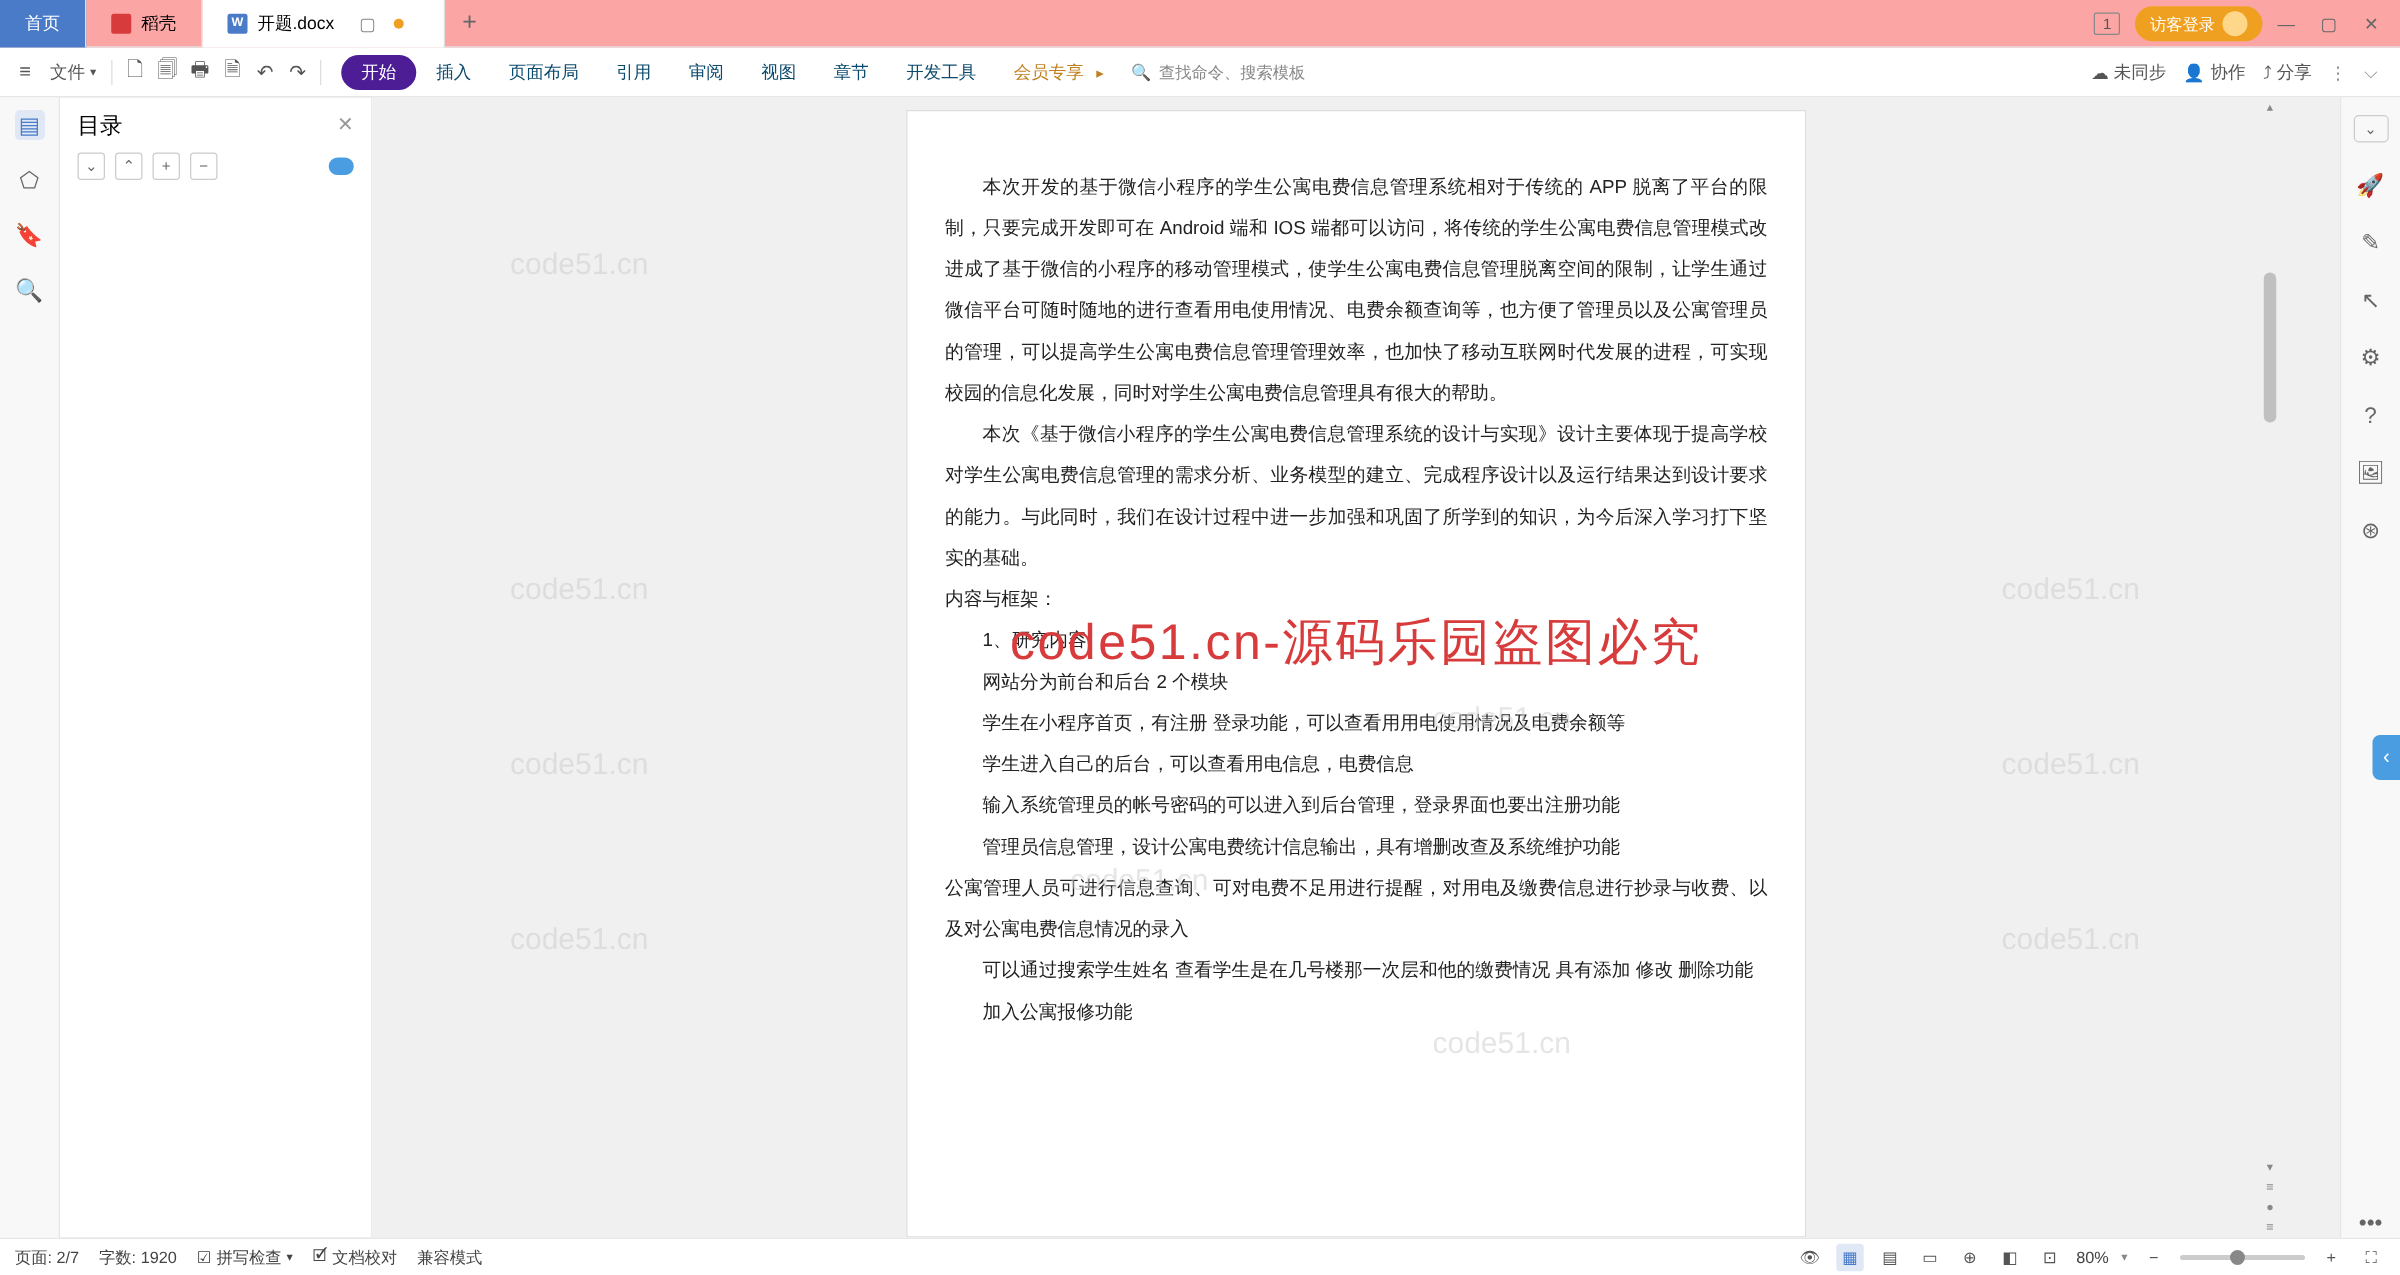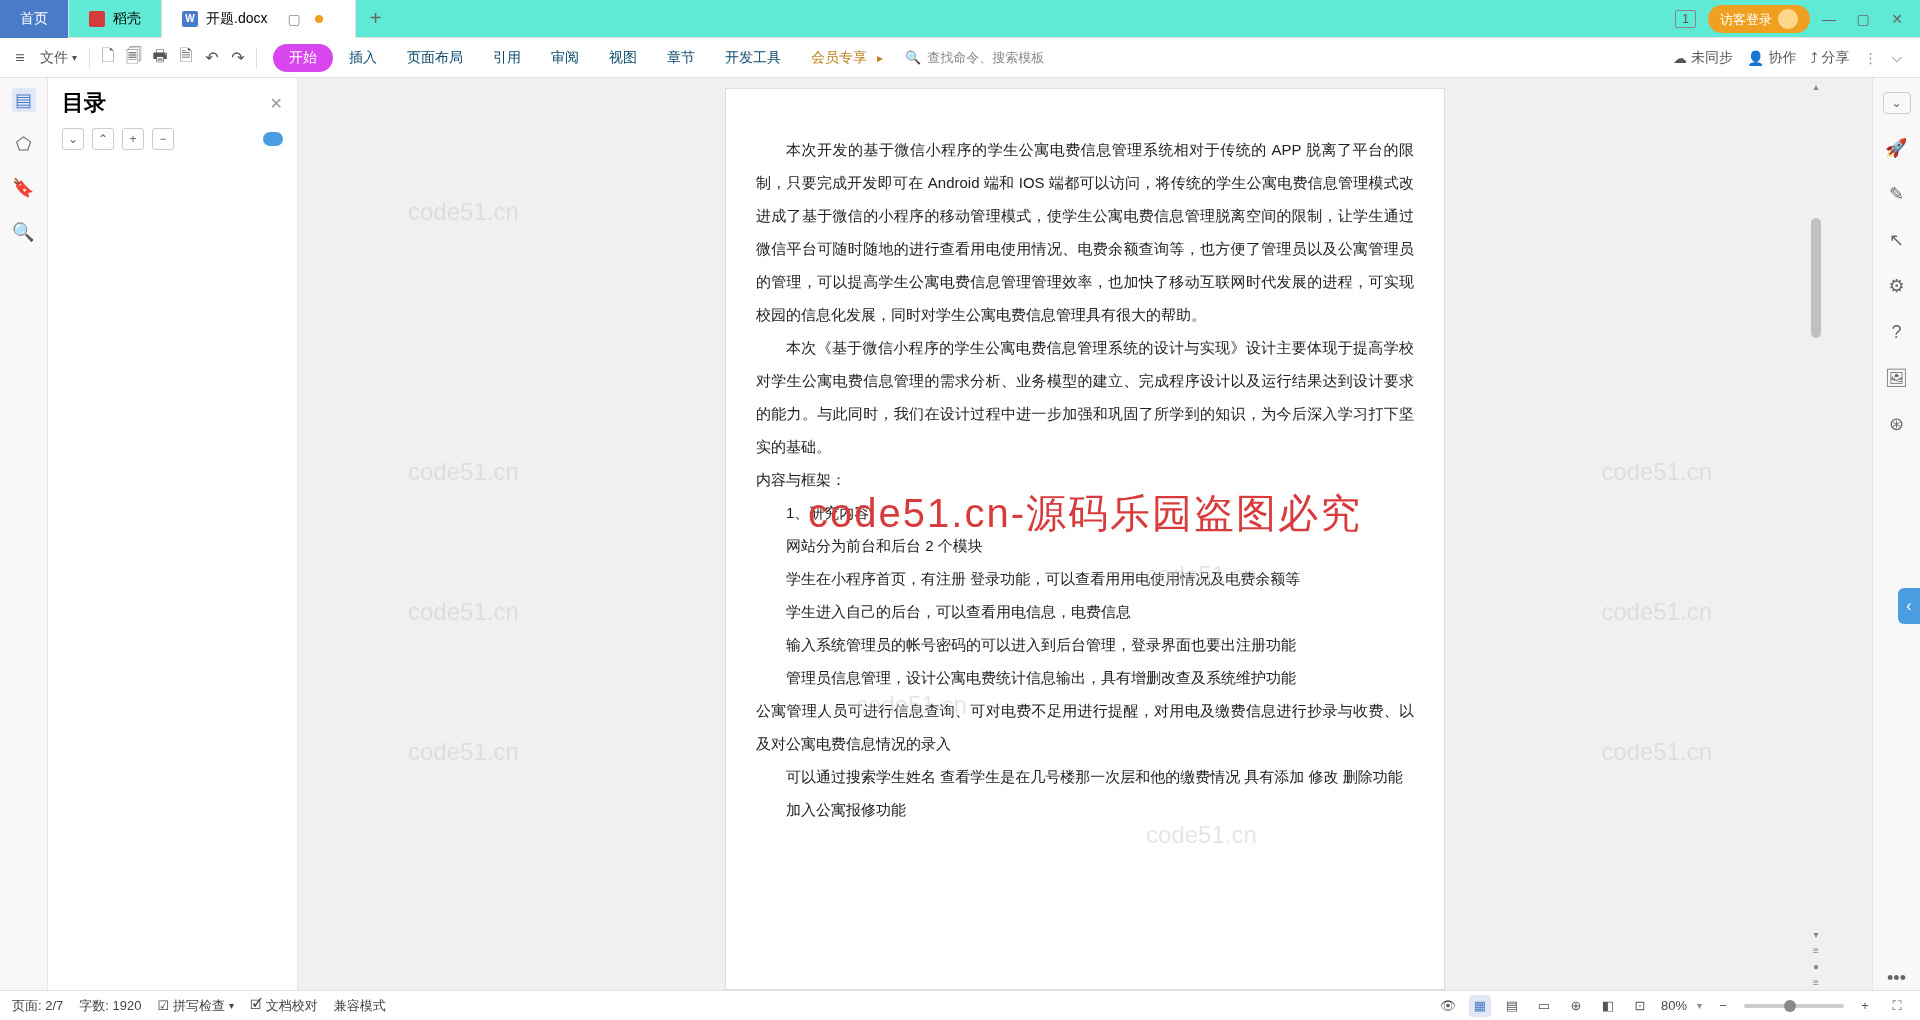--- a/index.html
+++ b/index.html
@@ -1,19 +1,19 @@
 <!DOCTYPE html>
 <html><head>
 <meta charset="utf-8">
 <style>
 * { margin: 0; padding: 0; box-sizing: border-box; font-family: "Microsoft YaHei", Arial, sans-serif; }
 body { background: #fff; width: 1920px; height: 1020px; overflow: hidden; position: relative; }
 
 
-.tab-bar { height: 38px; background: #5eead4; display: flex; align-items: center; border-bottom: 1px solid #e0e0e0; }
+.tab-bar { height: 38px; background: #fca5a5; display: flex; align-items: center; border-bottom: 1px solid #e0e0e0; }
 .tab { height: 38px; display: flex; align-items: center; padding: 0 20px; font-size: 14px; gap: 8px; cursor: pointer; border-right: 1px solid #e0e0e0; }
 .tab.home { background: #4a7bc8; color: #fff; font-weight: 500; }
 .tab.active { background: #fff; }
 .tab-icon { width: 16px; height: 16px; }
 .tab-icon.red { background: #d83b3b; border-radius: 2px; }
 .tab-icon.blue { background: #4a7bc8; border-radius: 2px; display:flex;align-items:center;justify-content:center;color:#fff;font-size:10px;font-weight:bold; }
 .tab-present { margin-left: auto; display: flex; gap: 14px; padding: 0 12px; align-items:center; }
 .tab-present .dot { width: 8px; height: 8px; background: #f0a020; border-radius: 50%; }
 .tab-add { padding: 0 14px; color: #666; font-size: 20px; }
 .window-controls { margin-left: auto; display: flex; align-items: center; gap: 4px; padding-right: 8px; }
@@ -22,35 +22,35 @@
 .win-btn { width: 30px; height: 30px; display: flex; align-items: center; justify-content: center; color: #666; font-size: 14px; }
 .badge-1 { border: 1px solid #888; padding: 1px 6px; font-size: 12px; color: #555; border-radius: 2px; margin-right: 8px; }
 
 
 .toolbar { height: 40px; display: flex; align-items: center; padding: 0 8px; border-bottom: 1px solid #e0e0e0; gap: 2px; }
 .toolbar-ico { width: 24px; height: 24px; display: flex; align-items: center; justify-content: center; color: #555; font-size: 16px; cursor: pointer; }
 .toolbar-ico.wide { width: auto; padding: 0 6px; gap: 4px; font-size: 14px; }
 .sep { width: 1px; height: 20px; background: #ddd; margin: 0 4px; }
 .menu-bar { display: flex; align-items: center; gap: 2px; margin-left: 10px; }
 .menu-item { padding: 6px 14px; font-size: 14px; color: #0c4a6e; cursor: pointer; border-radius: 4px; }
-.menu-item.active { background: #d946ef; color: #fff; border-radius: 14px; padding: 5px 16px; }
+.menu-item.active { background: #4c1d95; color: #fff; border-radius: 14px; padding: 5px 16px; }
 .menu-item.vip { color: #c08020; }
 .search-box { margin-left: 20px; display: flex; align-items: center; gap: 6px; color: #888; font-size: 13px; }
 .toolbar-right { margin-left: auto; display: flex; align-items: center; gap: 14px; padding-right: 10px; color: #555; font-size: 14px; }
 .tr-item { display: flex; align-items: center; gap: 4px; cursor: pointer; }
 
 
 .main { display: flex; height: calc(100% - 78px - 30px); }
 .left-rail { width: 48px; background: #f8f8f8; border-right: 1px solid #e5e5e5; display: flex; flex-direction: column; align-items: center; padding-top: 10px; gap: 20px; }
 .rail-ico { width: 24px; height: 24px; display: flex; align-items: center; justify-content: center; color: #666; font-size: 18px; cursor: pointer; }
 .rail-ico.active { background: #e0e8f5; color: #4a7bc8; border-radius: 4px; }
 
 .outline-panel { width: 250px; border-right: 1px solid #e5e5e5; padding: 10px 14px; }
 .outline-header { display: flex; align-items: center; margin-bottom: 10px; }
-.outline-title { font-size: 22px; font-weight: 700; }
+.outline-title { font-size: 18px; font-weight: 400; }
 .outline-close { margin-left: auto; color: #999; cursor: pointer; font-size: 16px; }
 .outline-tools { display: flex; gap: 8px; align-items: center; }
 .ot-btn { width: 22px; height: 22px; border: 1px solid #ccc; border-radius: 3px; display: flex; align-items: center; justify-content: center; font-size: 12px; color: #666; }
 .ot-dot { margin-left: auto; width: 20px; height: 14px; background: #4a9de0; border-radius: 7px; }
 
 .doc-area { flex: 1; background: #f0f0f0; position: relative; overflow: hidden; display: flex; justify-content: center; }
 .page { width: 720px; background: #fff; margin-top: 10px; padding: 44px 30px; font-size: 15px; line-height: 2.2; color: #222; border: 1px solid #ddd; position: relative; }
 .page p { text-align: justify; text-indent: 2em; }
 .page .no-indent { text-indent: 0; }
 .page .heading { font-weight: 500; }

